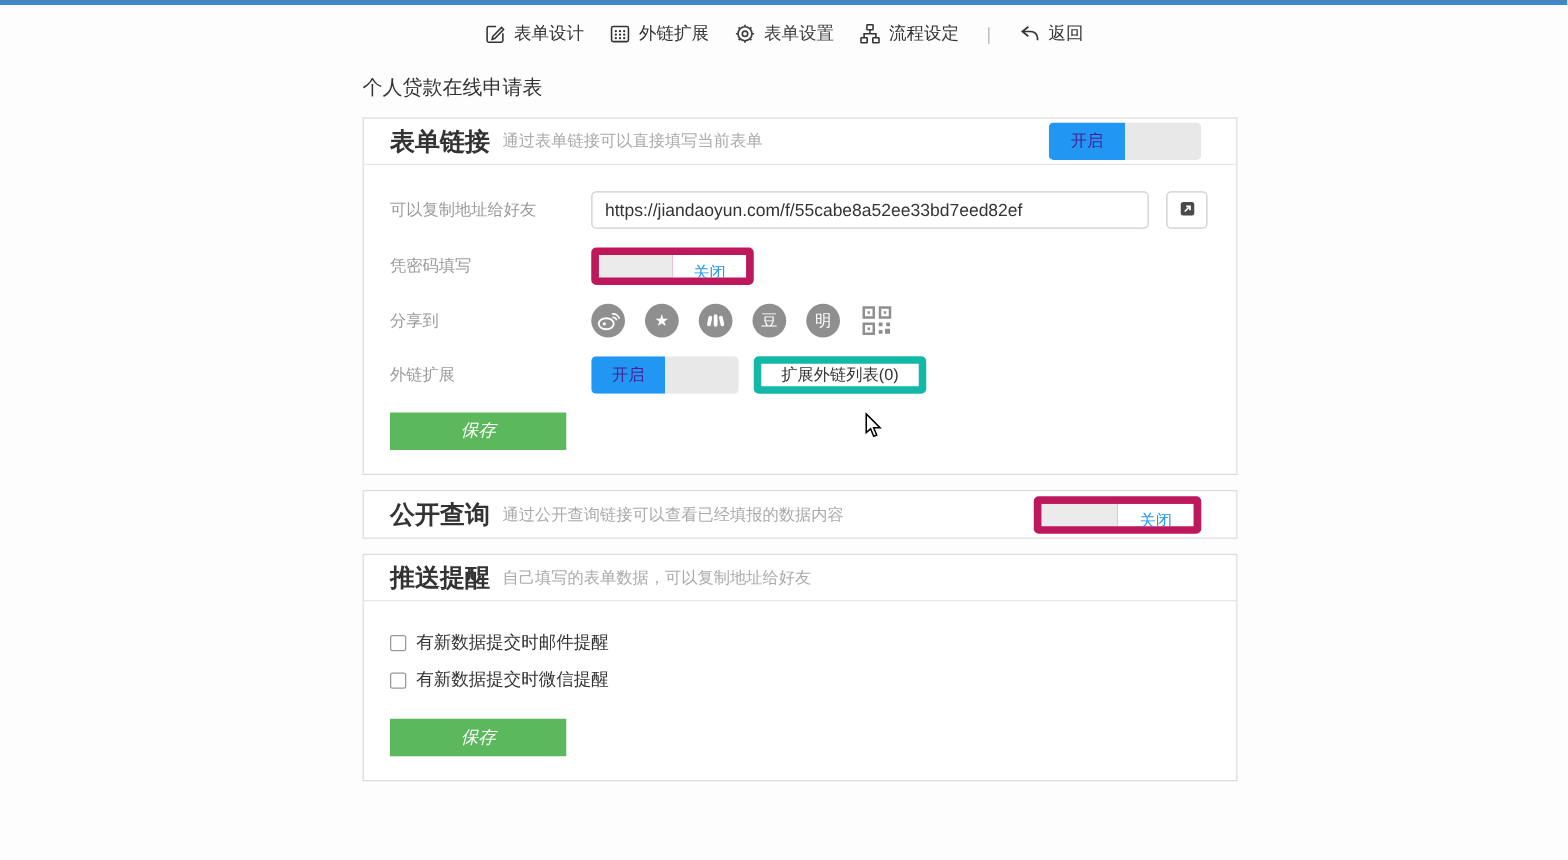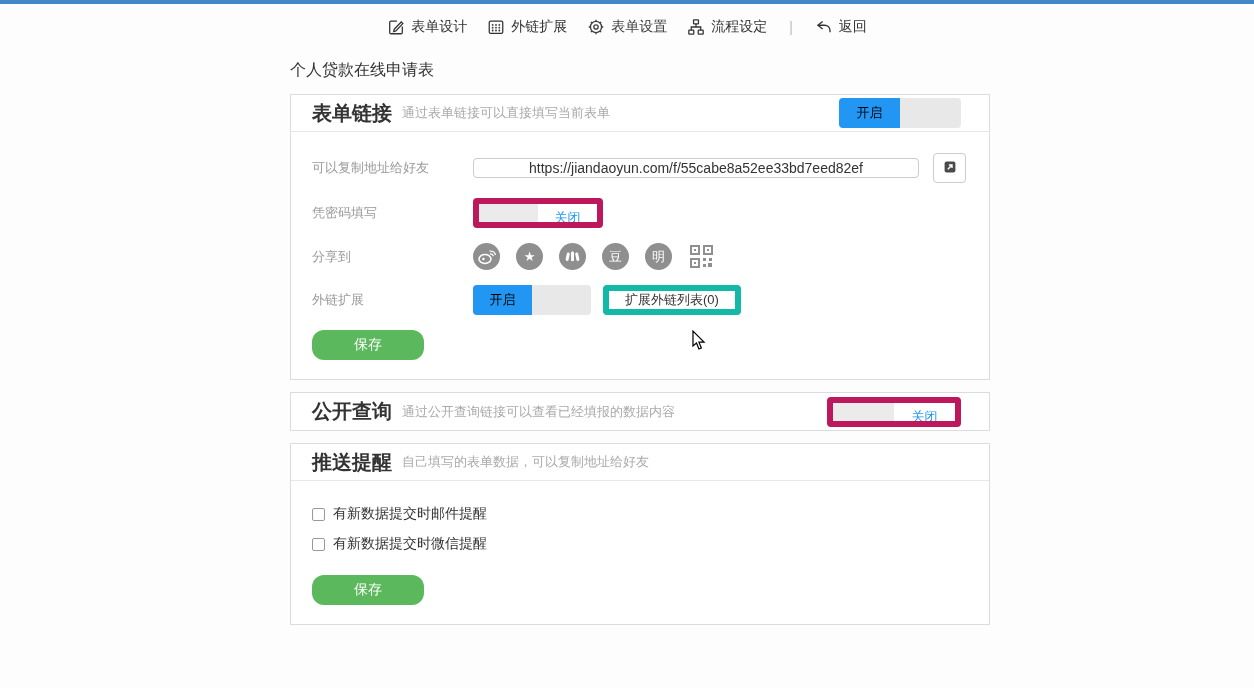--- a/index.html
+++ b/index.html
@@ -15,35 +15,35 @@
   .panel { background:#fff; border:1px solid #dcdcdc; margin-bottom:12px; }
   .panel-header { display:flex; align-items:center; min-height:37px; padding:3px 21px; }
   .panel-header.bordered { border-bottom:1px solid #e8e8e8; }
   .panel-title { font-size:20px; font-weight:bold; color:#333; }
   .panel-desc { font-size:13px; color:#aaa; margin-left:10px; }
   .spacer { flex:1; }
   
   .toggle { display:flex; height:30px; border-radius:4px; overflow:hidden; font-size:13px; flex:none; cursor:pointer; }
   .toggle .seg { width:59px; display:flex; align-items:center; justify-content:center; }
   .toggle.lg .seg { width:61px; }
-  .toggle.on .seg.fill { background:#2196f3; color:#000000; }
+  .toggle.on .seg.fill { background:#2196f3; color:#4c1d95; }
   .toggle.on .seg.rest { background:#e8e8e8; }
   .toggle.off { border:6px solid #be185d; background:#be185d; }
   .toggle.off .seg { height:28px; }
   .toggle.off .seg.rest { background:#ebebeb; }
   .toggle.off .seg.lab { color:#2196f3; background:#fff; }
   .hdr-toggle { margin-right:7px; }
   
   .row { display:flex; align-items:center; margin:0 21px 15px 21px; }
   .row.first { margin-top:21px; }
   .row-label { width:161px; flex:none; font-size:13px; color:#9a9a9a; }
-  .url-input { width:446px; height:20px; border:1px solid #ccc; border-radius:4px; padding:0 10px; font-size:14px; color:#333; font-family:"Liberation Sans","DejaVu Sans",sans-serif; outline:none;text-align:center; }
+  .url-input { width:446px; height:30px; border:1px solid #ccc; border-radius:4px; padding:0 10px; font-size:14px; color:#333; font-family:"Liberation Sans","DejaVu Sans",sans-serif; outline:none; }
   .icon-btn { width:33px; height:30px; margin-left:14px; background:#fff; border:1px solid #ccc; border-radius:4px; display:flex; align-items:center; justify-content:center; cursor:pointer; }
   .ext-btn { margin-left:12px; height:30px; padding:0 16px; background:#fff; border:6px solid #14b8a6; border-radius:4px; font-size:13px; color:#333; display:flex; align-items:center; cursor:pointer; }
-  .save-btn { display:inline-flex; align-items:center; justify-content:center; width:112px; height:30px; background:#5cb85c; border:none; border-radius:12px; color:#fff; font-size:14px; margin:0 0 19px 21px; cursor:pointer; }
+  .save-btn { display:inline-flex; align-items:center; justify-content:center; width:141px; height:30px; background:#5cb85c; border:none; border-radius:0; color:#fff; font-size:14px; margin:0 0 19px 21px; cursor:pointer;font-style:italic; }
   .share-icons { display:flex; align-items:center; gap:16px; }
   .sicon { width:27px; height:27px; border-radius:50%; background:#8f8f8f; color:#fff; display:flex; align-items:center; justify-content:center; font-size:13px; cursor:pointer; }
   .sicon.flat { background:transparent; }
   .sicon .glyph { line-height:1; }
   
   .chk-area { padding:24px 21px 0 21px; }
   .chk-row { display:flex; align-items:center; margin-bottom:12px; cursor:pointer; }
   .chk-box { width:13px; height:13px; border:1px solid #999; border-radius:2px; background:#fff; flex:none; }
   .chk-label { font-size:14px; color:#333; margin-left:8px; }
   .chk-save { margin-top:10px; }

